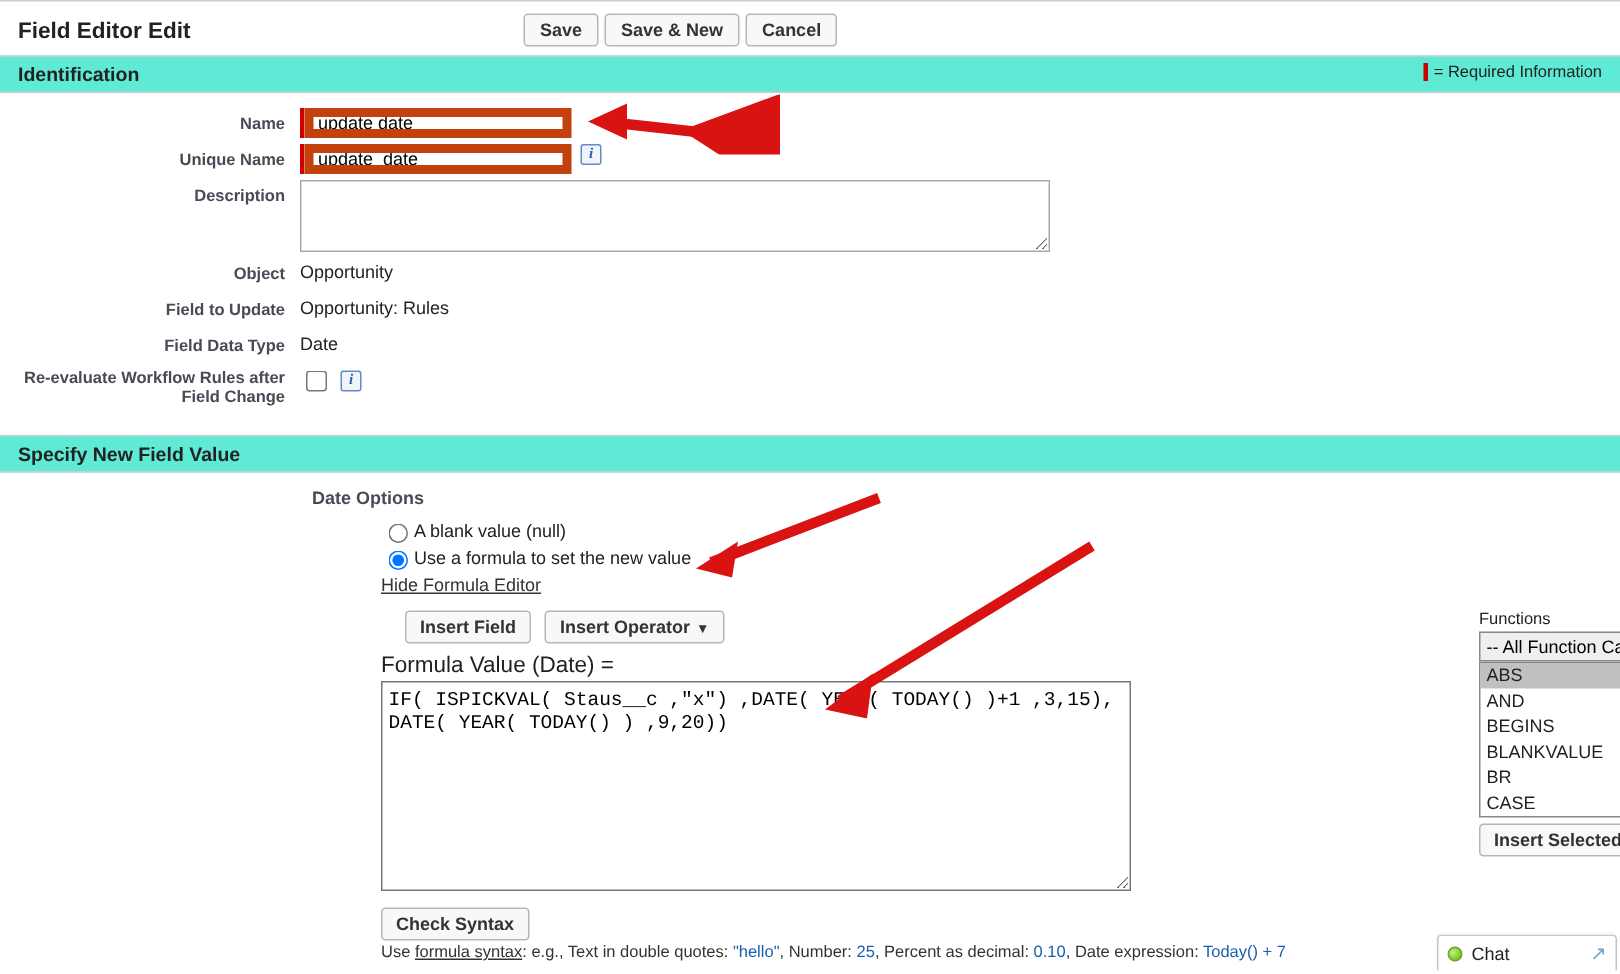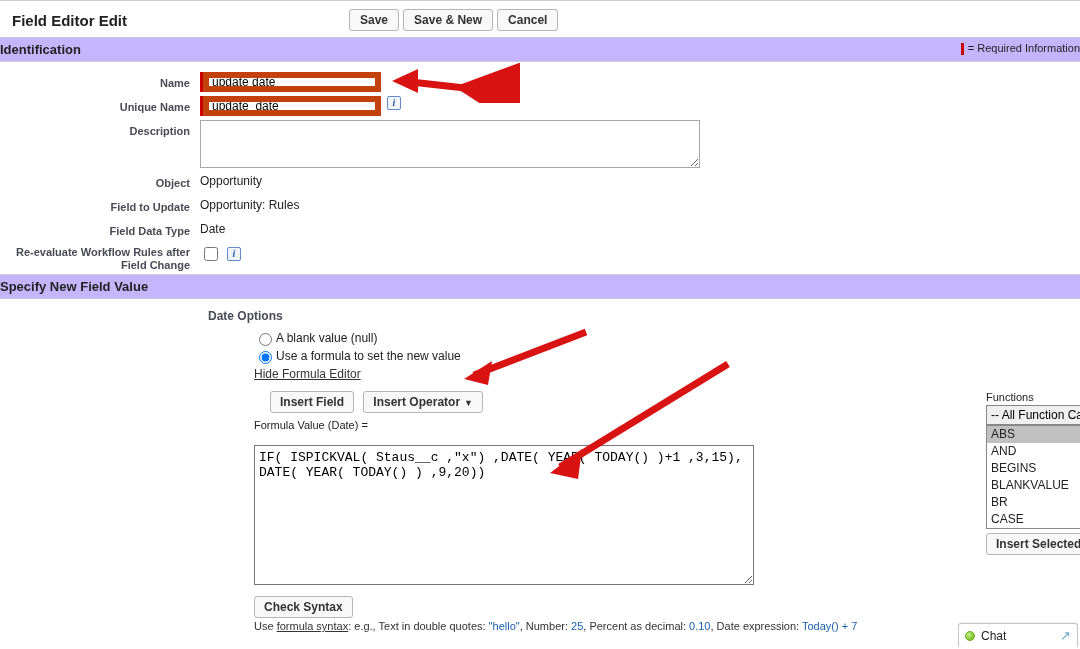--- a/index.html
+++ b/index.html
@@ -1,43 +1,43 @@
 <!DOCTYPE html>
 <html><head>
 <meta charset="utf-8">
 <style>
   * { box-sizing: border-box; }
   html, body { margin:0; padding:0; font-family: Arial, Helvetica, sans-serif; font-size:12px; color:#222; background:#fff; }
   .page { width:1080px; height:649px; position:relative; overflow:hidden; border-top:1px solid #ccc; }
   .header-row { padding:8px 12px 6px 12px; display:flex; align-items:center; }
   .page-title { font-size:15px; font-weight:bold; margin-right:220px; }
   .btn { background:#f8f8f8; border:1px solid #b5b5b5; border-radius:3px; padding:3px 10px; font-size:12px; cursor:pointer; margin:0 2px; color:#333; font-weight:bold; }
-  .section-hdr { background:#c4b5fd; border-top:1px solid #c9c9d8; border-bottom:1px solid #c9c9d8; padding:4px 0; font-weight:bold; font-size:13px; }
+  .section-hdr { background:#5eead4; border-top:1px solid #c9c9d8; border-bottom:1px solid #c9c9d8; padding:4px 12px; font-weight:bold; font-size:13px; }
   .section-hdr .req-note { float:right; font-weight:normal; font-size:11px; }
   .req-mark { display:inline-block; width:3px; height:12px; background:#c00; vertical-align:middle; margin-right:4px; }
-  .form-area { padding:8px 0 0 0; }
+  .form-area { padding:8px 0 16px 0; }
   .form-row { display:flex; align-items:flex-start; padding:2px 0; }
   .form-label { width:200px; text-align:right; padding-right:10px; color:#4a4a56; font-size:11px; line-height:18px; padding-top:2px; font-weight:bold; }
   .form-ctrl { flex:1; display:flex; align-items:flex-start; }
   .req-bar { display:inline-block; width:3px; background:#c00; align-self:stretch; margin-right:0; }
   .txt-in { border:6px solid #c2410c; height:20px; width:178px; padding:1px 3px; font-size:12px; }
   .info-icon { display:inline-block; width:14px; height:14px; border:1px solid #6688cc; border-radius:2px; color:#2a5db0; font-size:10px; line-height:12px; text-align:center; margin-left:6px; cursor:pointer; font-family:Georgia,serif; font-style:italic; font-weight:bold; background:#f0f4fb; }
   textarea.desc { width:500px; height:48px; border:1px solid #a9a9a9; font-size:12px; resize:both; font-family:Arial; padding:2px; }
   .static-val { font-size:12px; padding-top:2px; }
   .chk { width:14px; height:14px; }
   .date-opts-title { font-size:12px; font-weight:bold; margin:2px 0 6px 208px; color:#4a4a56; }
   .radio-row { margin-left:254px; font-size:12px; display:flex; align-items:center; line-height:18px; }
   .radio-row input { margin-right:4px; }
   .link-like { text-decoration:underline; color:#333; cursor:pointer; margin-left:254px; font-size:12px; display:inline-block; margin-top:2px; }
   .formula-zone { margin-left:254px; margin-top:10px; display:flex; align-items:flex-start; }
   .left-col { }
   .toolbar-row { margin-bottom:6px;margin-left:16px; }
   .btn-sm { background:#f8f8f8; border:1px solid #b5b5b5; border-radius:3px; padding:3px 9px; font-size:12px; cursor:pointer; margin-right:6px; color:#333; font-weight:bold; }
   .drop-tri { font-size:9px; margin-left:4px; }
-  .fv-label { font-size:11px; margin-bottom:14px; }
+  .fv-label { font-size:15px; margin-bottom:2px; }
   .formula-ta { width:500px; height:140px; border:1px solid #777; font-family:"Courier New", monospace; font-size:13px; padding:4px; resize:vertical; }
   .check-row { margin-top:8px; }
   .hint { font-size:11px; color:#333; margin-top:2px; width:720px; }
   .hint .sx { text-decoration:underline; }
   .hint .str { color:#1a5faf; }
   .hint .num { color:#1a5faf; }
   .functions-col { margin-left:12px; }
   .func-label { font-size:11px; margin-bottom:2px; }
   .func-select { width:182px; height:20px; border:1px solid #888; font-size:12px; background:#efefef; }
   .func-list { width:182px; height:104px; border:1px solid #888; font-size:12px; overflow-y:scroll; background:#fff; }

